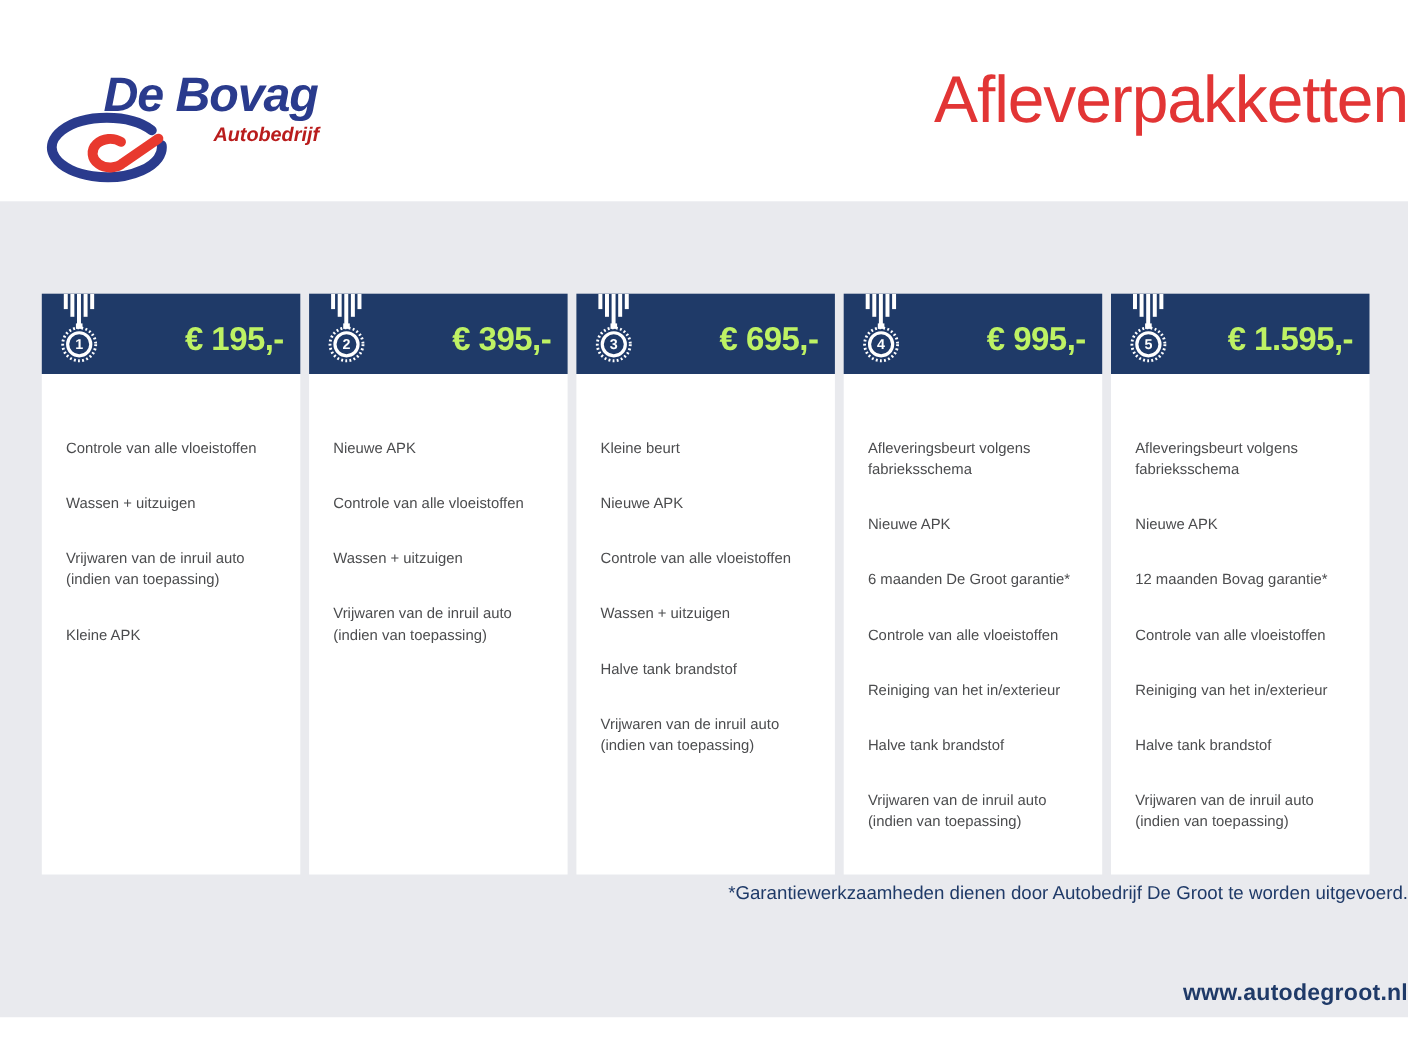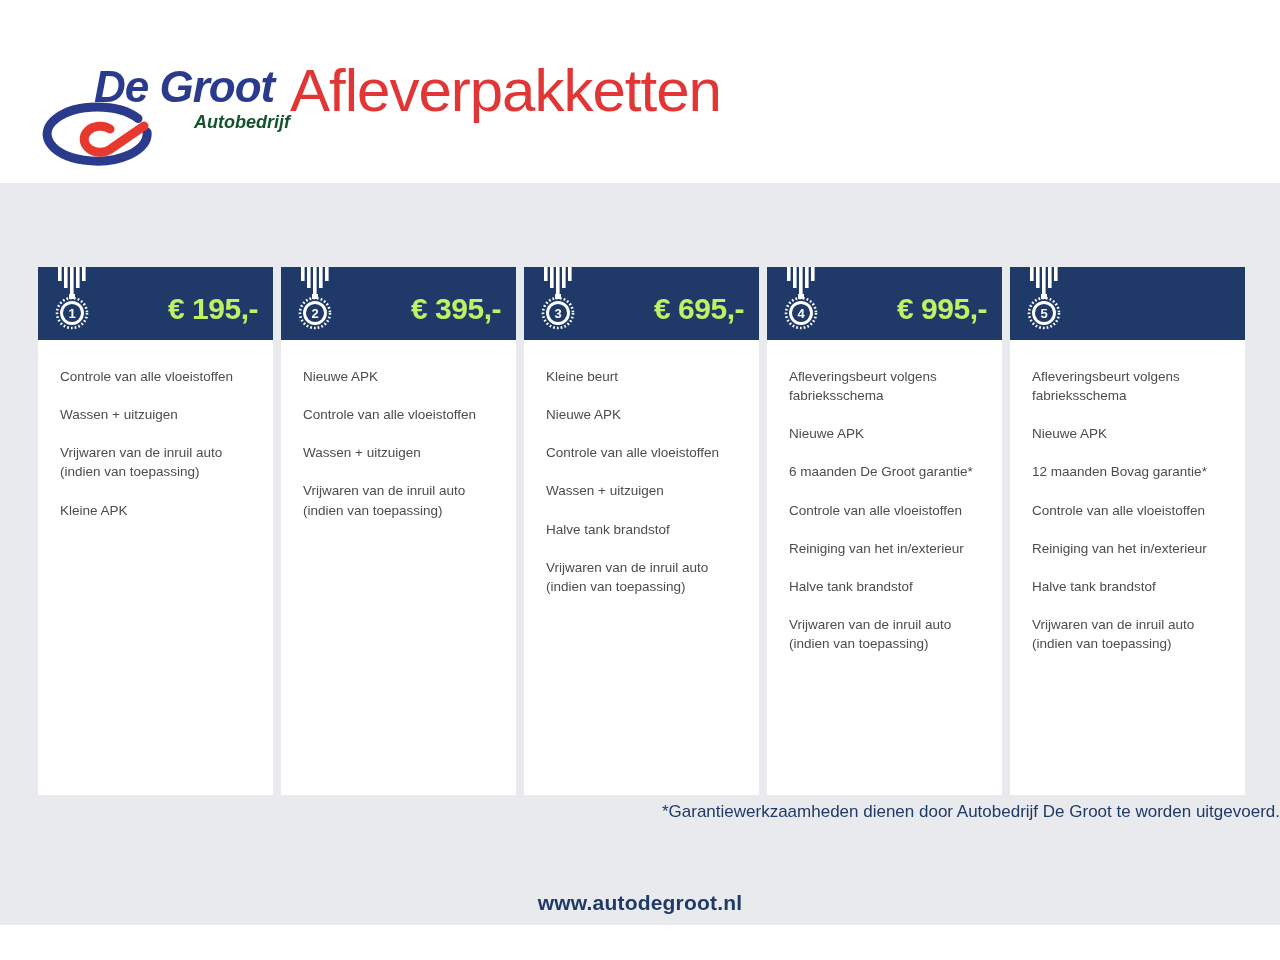--- a/index.html
+++ b/index.html
@@ -10,24 +10,24 @@
   
   .top-header{position:absolute;top:0;left:0;right:0;height:183px;background:#ffffff;}
   .logo{position:absolute;left:42px;top:66px;width:270px;height:105px;}
   .logo-swoosh{position:absolute;left:0;top:30px;}
   .logo-name{
     position:absolute;left:52px;top:-4px;font-size:44px;font-weight:bold;font-style:italic;
     color:#2a3b8d;letter-spacing:-1px;white-space:nowrap;
   }
   .logo-sub{
     position:absolute;left:152px;top:46px;font-size:18px;font-weight:bold;font-style:italic;
-    color:#14532d;white-space:nowrap;
+    color:#b91c1c;white-space:nowrap;
   }
   .page-title{
-    position:absolute;top:56px;left:290px;right:0;text-align:left;
+    position:absolute;top:56px;left:290px;right:0;text-align:right;
     font-size:60px;font-weight:500;color:#e23535;letter-spacing:-1px;
   }
   
   .gray-body{position:absolute;top:183px;left:0;right:0;bottom:35px;background:#e9eaee;}
   
   .cards-row{position:absolute;top:267px;left:38px;display:flex;gap:8px;}
   .card{width:235px;display:flex;flex-direction:column;}
   .card-header{
     position:relative;height:73px;background:#1f3a68;flex:none;
     display:flex;align-items:center;justify-content:flex-end;
@@ -36,43 +36,43 @@
   .ring-ticks{fill:none;stroke:#ffffff;stroke-width:2.6;stroke-dasharray:1.7 2.1;}
   .ring{fill:none;stroke:#ffffff;stroke-width:2.9;}
   .medal-num{fill:#ffffff;font-family:"Liberation Sans",sans-serif;font-size:13px;font-weight:bold;}
   .stripe{fill:#ffffff;}
   .price{
     padding:10px 15px 0 0;color:#bef264;font-size:30px;font-weight:bold;
     letter-spacing:-0.5px;white-space:nowrap;
   }
   .card-body{height:428px;background:#ffffff;padding:27px 18px 0 22px;box-sizing:content-box;}
   .feature{
-    margin-bottom:19px;font-size:13.5px;line-height:1.42;color:#4b4c4e;white-space:pre-line;
+    margin-bottom:19px;font-size:13.5px;line-height:1.42;color:#4b4c4e;white-space:pre-line;margin-top:31px;
   }
   
   .footnotes{
     position:absolute;top:797px;left:0;right:0;text-align:right;
     color:#1f3a68;font-size:17px;font-weight:500;line-height:29px;
   }
   .website{
-    position:absolute;top:891px;left:0;right:0;text-align:center;
+    position:absolute;top:891px;left:0;right:0;text-align:right;
     color:#1f3a68;font-size:21px;font-weight:bold;letter-spacing:0.2px;
   }
   .bottom-band{position:absolute;bottom:0;left:0;right:0;height:35px;background:#ffffff;}
 </style>
 </head>
 <body>
 
 <div class="top-header">
   <div class="logo">
     <svg class="logo-swoosh" width="120" height="72" viewBox="0 0 120 72">
       <path d="M 96 22.5 A 50 27 0 1 0 105 36" fill="none" stroke="#2a3b8d" stroke-width="9" stroke-linecap="round"></path>
       <path d="M 68 33 A 16 13 0 1 0 70 52 L 102 30" fill="none" stroke="#e8392e" stroke-width="9" stroke-linecap="round" stroke-linejoin="round"></path>
     </svg>
-    <div class="logo-name">De Groot</div>
+    <div class="logo-name">De Bovag</div>
     <div class="logo-sub">Autobedrijf</div>
   </div>
   <div class="page-title">Afleverpakketten</div>
 </div>
 
 <div class="gray-body"></div>
 
 <div class="cards-row">
   <div class="card">
     <div class="card-header">
@@ -182,20 +182,21 @@
         <rect class="stripe" x="8" y="0" width="3.6" height="14"></rect>
         <rect class="stripe" x="14" y="0" width="3.6" height="21"></rect>
         <rect class="stripe" x="20" y="0" width="3.6" height="28"></rect>
         <rect class="stripe" x="26" y="0" width="3.6" height="21"></rect>
         <rect class="stripe" x="32" y="0" width="3.6" height="14"></rect>
         <rect class="stripe" x="19" y="27" width="6" height="5"></rect>
         <circle class="ring-ticks" cx="22" cy="46" r="15"></circle>
         <circle class="ring" cx="22" cy="46" r="10.5"></circle>
         <text class="medal-num" x="22" y="50.5" text-anchor="middle">5</text>
       </svg>
+      <div class="price">€ 1.595,-</div>
     </div>
     <div class="card-body">
         <div class="feature">Afleveringsbeurt volgens
 fabrieksschema</div>
         <div class="feature">Nieuwe APK</div>
         <div class="feature">12 maanden Bovag garantie*</div>
         <div class="feature">Controle van alle vloeistoffen</div>
         <div class="feature">Reiniging van het in/exterieur</div>
         <div class="feature">Halve tank brandstof</div>
         <div class="feature">Vrijwaren van de inruil auto

